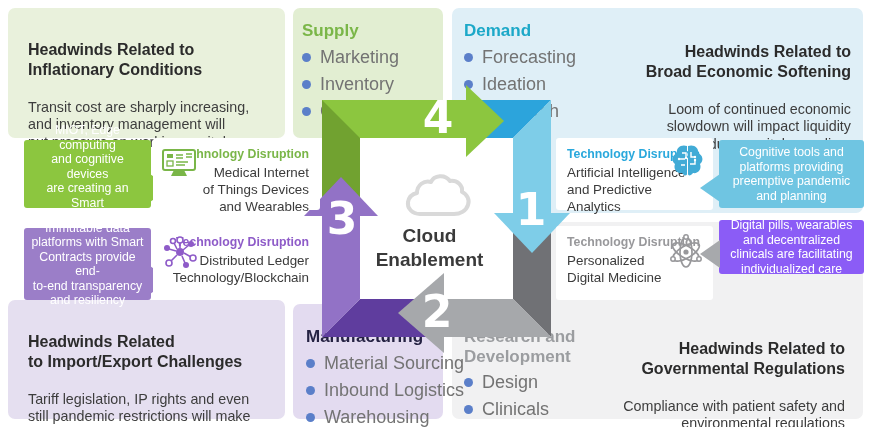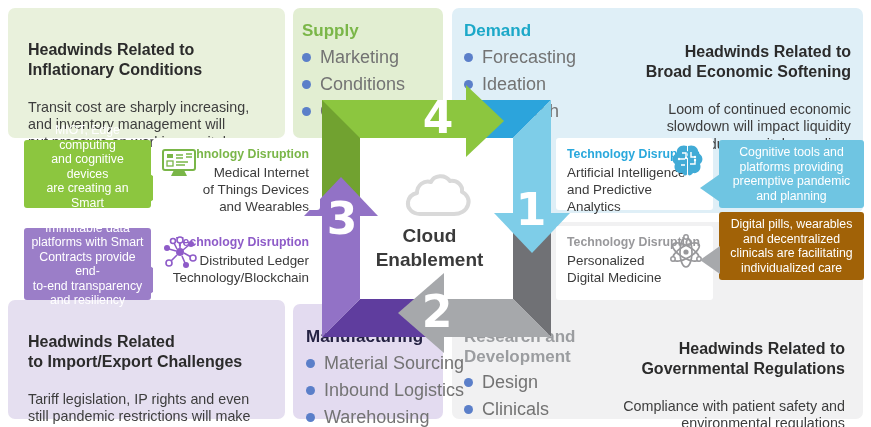--- a/index.html
+++ b/index.html
@@ -73,21 +73,21 @@
   </div>
 
   <div class="seclist" style="left:302px;top:21px">
     <div class="sec-h" style="color:#7AB648">Supply</div>
     <div class="li">
         <span class="dot"></span>
         <span>Marketing</span>
       </div>
     <div class="li">
         <span class="dot"></span>
-        <span>Conditions</span>
+        <span>Inventory</span>
       </div>
     <div class="li">
         <span class="dot"></span>
         <span>Contracts Logistics</span>
       </div>
   </div>
 
   <div class="seclist" style="left:464px;top:21px">
     <div class="sec-h" style="color:#1CA8C8">Demand</div>
     <div class="li">
@@ -247,21 +247,21 @@
       </g>
       <circle cx="19" cy="19" r="2.6" fill="#98989B"></circle>
       <circle cx="19" cy="4" r="2.2" fill="#fff" stroke="#98989B" stroke-width="1.5"></circle>
       <circle cx="32" cy="26" r="2.2" fill="#fff" stroke="#98989B" stroke-width="1.5"></circle>
       <circle cx="6" cy="26" r="2.2" fill="#fff" stroke="#98989B" stroke-width="1.5"></circle>
     </svg>
     <div class="td-label" style="color:#98989B">Technology Disruption</div>
     <div class="td-name">Personalized
 Digital Medicine</div>
   </div>
-  <div class="callout" style="left:719px;top:212px;width:145px;height:68px;background:#a16207">
+  <div class="callout" style="left:719px;top:220px;width:145px;height:54px;background:#8b5cf6">
     <span>Digital pills, wearables
 and decentralized
 clinicals are facilitating
 individualized care</span>
     <span class="ptr ptr-l" style="border-right-color:#A7A9AC"></span>
   </div>
 
 </div>
 
 </body></html>

